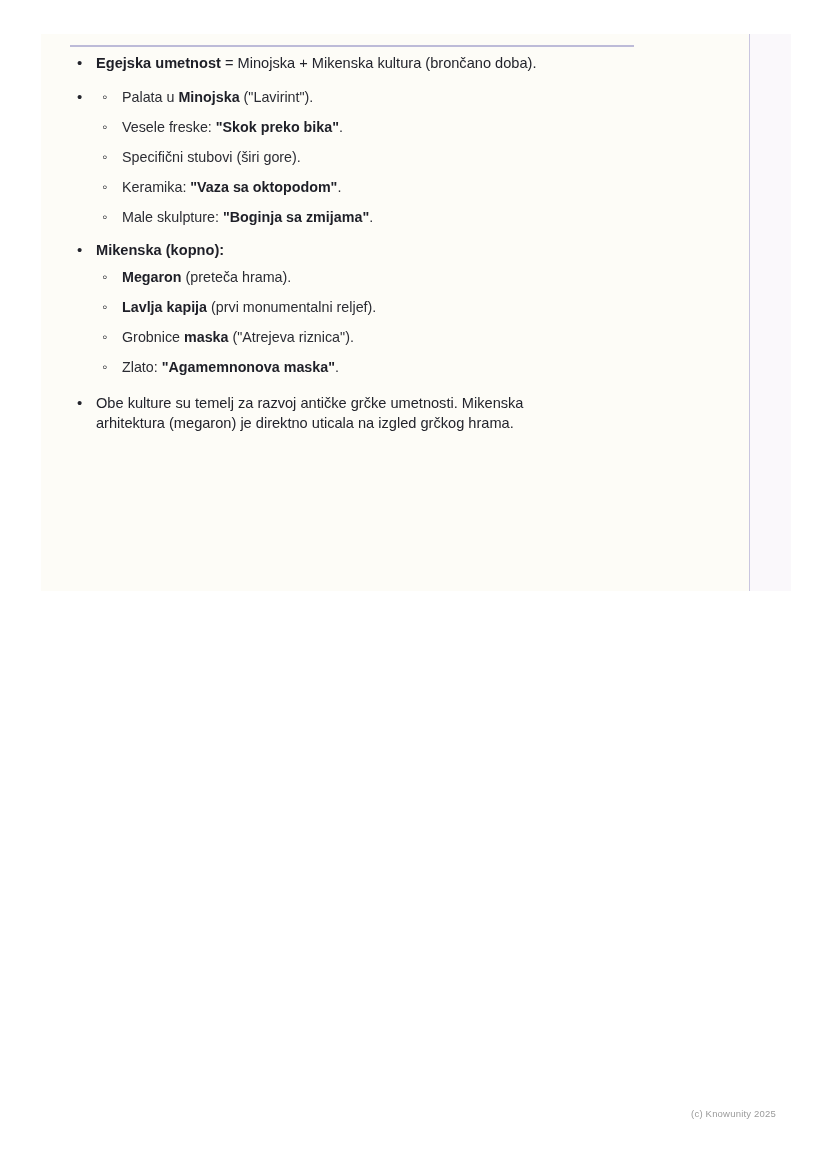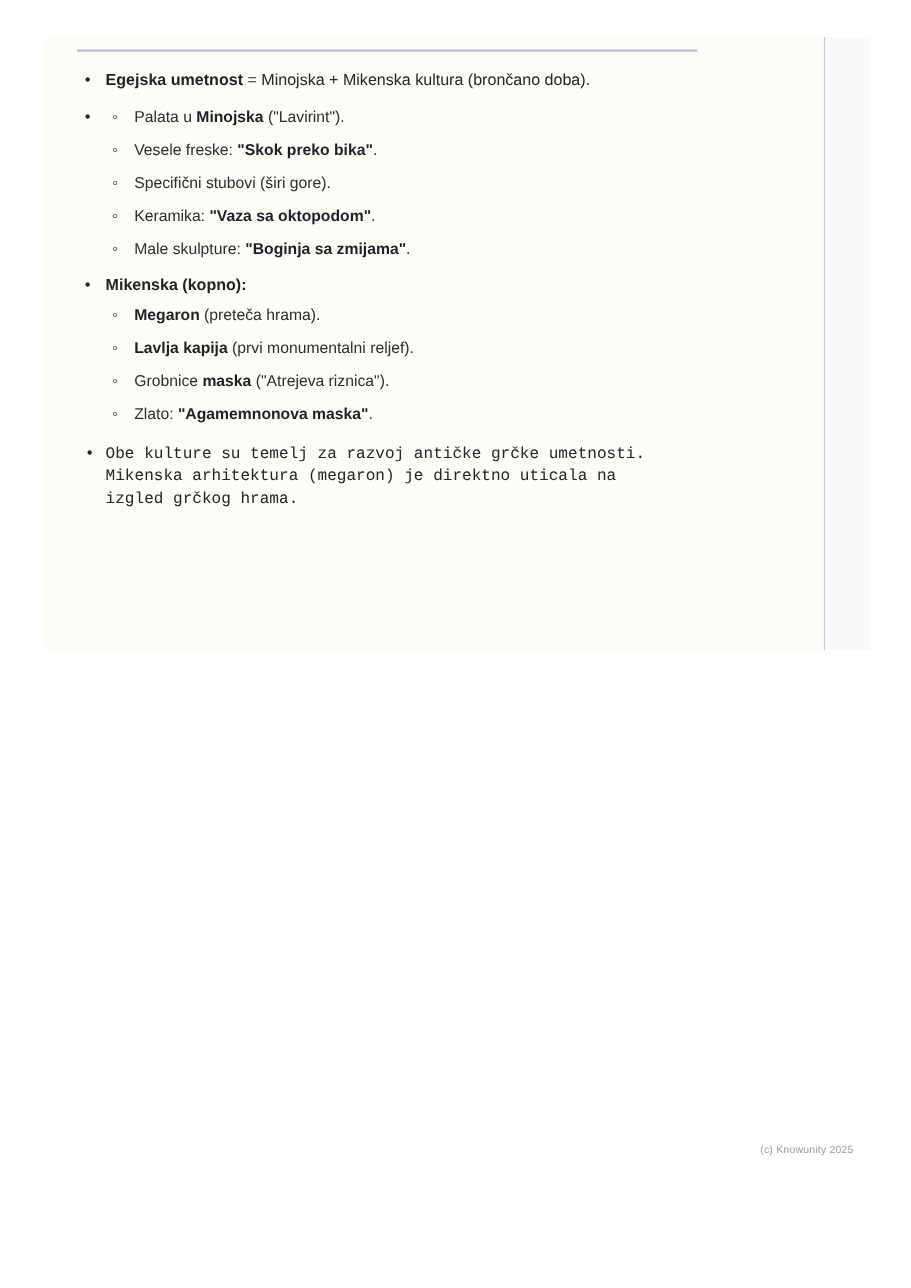--- a/index.html
+++ b/index.html
@@ -57,21 +57,21 @@
     position: absolute;
     left: 29px;
     top: 11px;
     width: 564px;
     height: 2px;
     background: #bdbbd8;
   }
   .content {
     position: absolute;
     left: 29px;
-    top: 29px;
+    top: 19px;
     width: 640px;
   }
 
   ul.level1 {
     list-style: none;
     margin: 0;
     padding: 0;
   }
   ul.level1 > li.l1 {
     position: relative;
@@ -121,21 +121,21 @@
     display: block;
     max-width: 500px;
   }
   b {
     font-weight: bold;
     color: #1e1f27;
   }
   .footer {
     position: absolute;
     right: 52px;
-    top: 1040px;
+    top: 1108px;
     font-size: 9.5px;
     color: #9b9b9b;
     letter-spacing: 0.2px;
   }
 </style>
 </head>
 <body>
 
 <div class="page">
   <div class="card">
@@ -157,21 +157,21 @@
           </li>
           <li class="l1">
             <span class="l1-text"><b>Mikenska (kopno):</b></span>
             <ul class="level2">
               <li class="l2"><b>Megaron</b> (preteča hrama).</li>
               <li class="l2"><b>Lavlja kapija</b> (prvi monumentalni reljef).</li>
               <li class="l2">Grobnice <b>maska</b> ("Atrejeva riznica").</li>
               <li class="l2">Zlato: <b>"Agamemnonova maska"</b>.</li>
             </ul>
           </li>
-          <li class="l1" style="margin-top:16px;font-family:Liberation Mono, monospace;">
+          <li class="l1" style="margin-top:16px;">
             <span class="l1-text para">Obe kulture su temelj za razvoj antičke grčke umetnosti. Mikenska arhitektura (megaron) je direktno uticala na izgled grčkog hrama.</span>
           </li>
         </ul>
       </div>
     </div>
     <div class="right-rule"></div>
     <div class="right-strip"></div>
   </div>
 
   <div class="footer">(c) Knowunity 2025</div>

